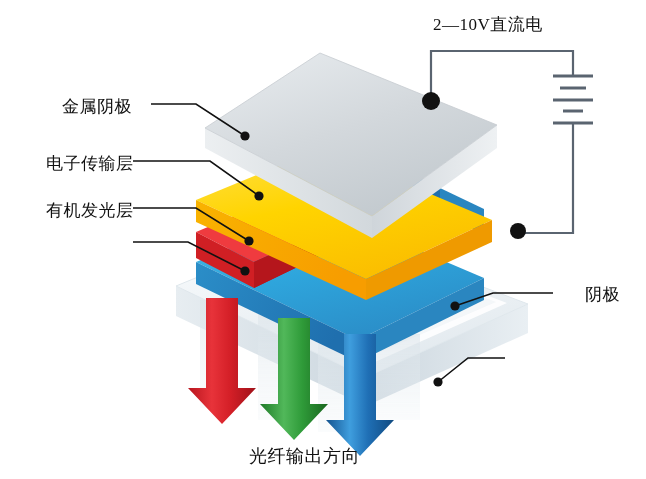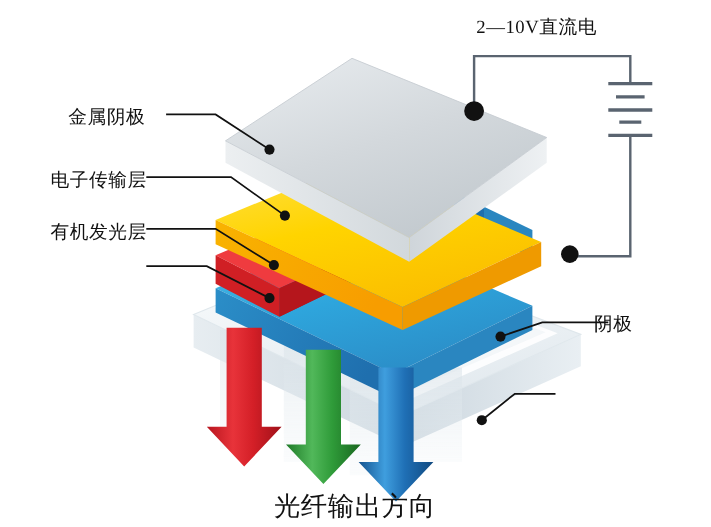--- a/index.html
+++ b/index.html
@@ -18,23 +18,23 @@
     font-size:17px;
     color:#111111;
     white-space:nowrap;
     letter-spacing:0.5px;
   }
   #lbl-metal-cathode{left:62px;top:95px;}
   #lbl-electron{left:46px;top:152px;}
   #lbl-emissive{left:46px;top:199px;}
   #lbl-hole{left:46px;top:232px;}
   #lbl-voltage{left:413px;top:13px;margin-left:20px;}
-  #lbl-cathode-right{left:540px;top:283px;}
+  #lbl-cathode-right{left:585px;top:283px;}
   #lbl-glass{left:512px;top:348px;}
-  #lbl-bottom{left:249px;top:444px;font-size:24px;}
+  #lbl-bottom{left:249px;top:444px;font-size:18px;}
 </style>
 </head>
 <body>
 
 <div id="stage">
 
 <svg id="diagram" width="646" height="479" viewBox="0 0 646 479">
   <defs>
     <linearGradient id="gMetalTop" x1="0" y1="0" x2="0.6" y2="1">
       <stop offset="0" stop-color="#e9edf0"></stop>

